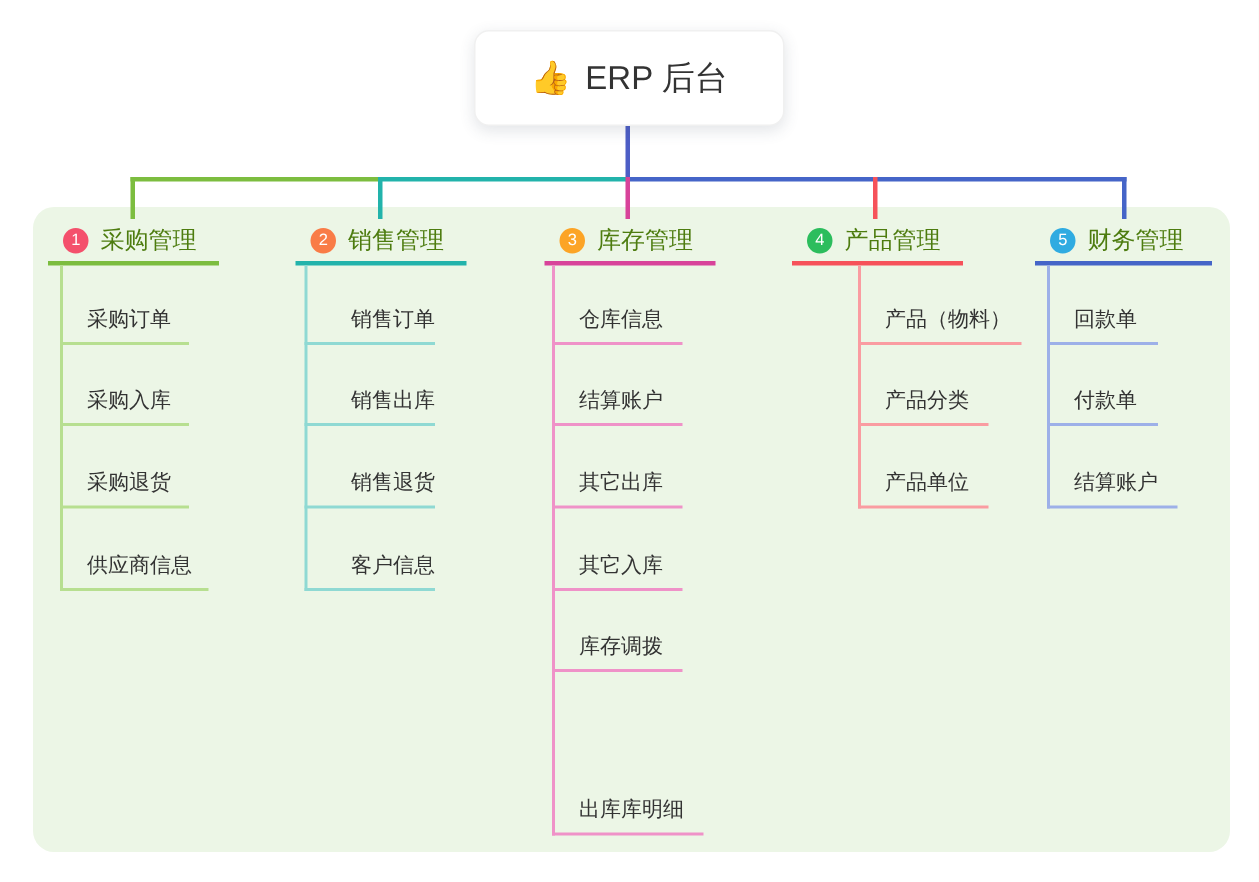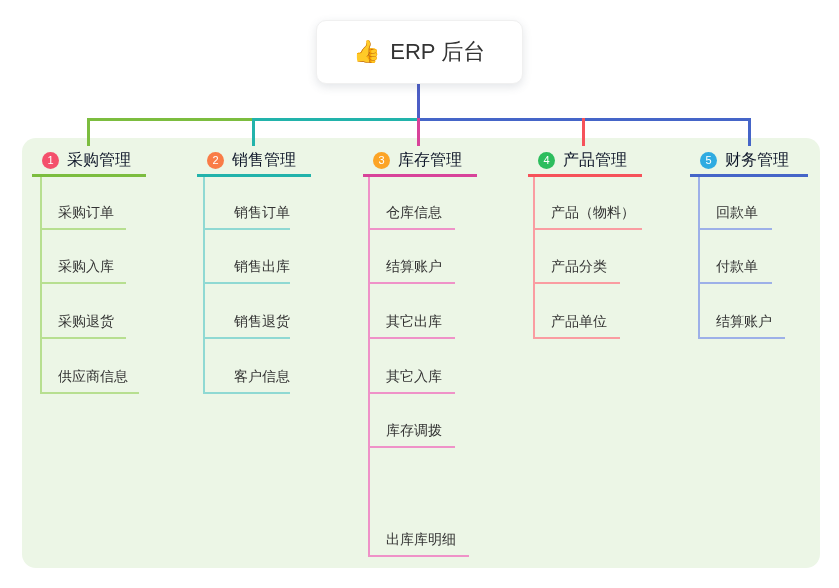--- a/index.html
+++ b/index.html
@@ -28,37 +28,37 @@
   .d3 { left:417px; background:#d8439a; }
   .d4 { left:582px; background:#f6525a; }
   .d5 { left:748px; background:#4565c8; }
 
   .branch-head { position:absolute; top:147px; height:30px;
                  display:flex; align-items:center;
                  border-bottom:3px solid #000; }
   .badge { width:17px; height:17px; border-radius:50%; margin-left:10px;
            color:#fff; font-size:11px; line-height:17px; text-align:center;
            flex:0 0 17px; }
-  .branch-label { margin-left:8px; font-size:16px; color:#0f172a; white-space:nowrap; }
+  .branch-label { margin-left:8px; font-size:16px; color:#4d7c0f; white-space:nowrap; }
 
   .vline { position:absolute; width:2px; }
 
   .child { position:absolute; height:30px; display:flex; align-items:flex-end;
            border-bottom:2px solid #000; }
   .clbl { font-size:14px; color:#333; padding:0 0 6px 18px; white-space:nowrap; }
 
   
   .b1 { border-color:#7cbd3f; } .b2 { border-color:#22b3ab; }
   .b3 { border-color:#d8439a; } .b4 { border-color:#f6525a; }
   .b5 { border-color:#4565c8; }
   
   .b1l { border-color:#b7df90; background-color:#b7df90;align-items:flex-end; }
   .b2l { border-color:#8fd9d3; background-color:#8fd9d3;justify-content:flex-end; }
   .b3l { border-color:#ef92c8; background-color:#ef92c8;text-align:center; }
-  .b4l { border-color:#fa9ca1; background-color:#fa9ca1; }
+  .b4l { border-color:#fa9ca1; background-color:#fa9ca1;margin-left:39px; }
   .b5l { border-color:#9db0e8; background-color:#9db0e8; }
   .child.b1l, .child.b2l, .child.b3l, .child.b4l, .child.b5l { background-color:transparent; }
 
   .bg1 { background:#f4506c; } .bg2 { background:#f97c47; }
   .bg3 { background:#fca426; } .bg4 { background:#2cbd5d; }
   .bg5 { background:#2fabe1; }
 </style>
 </head>
 <body>
 

